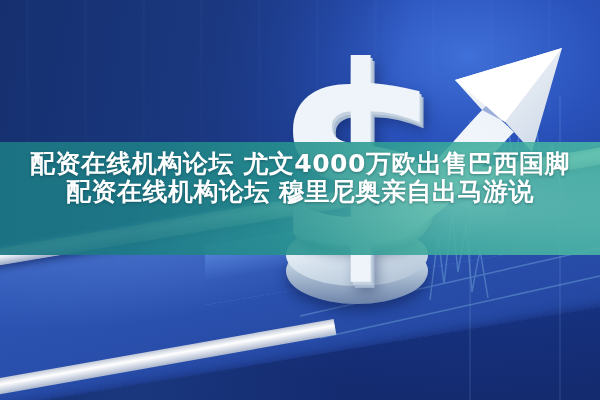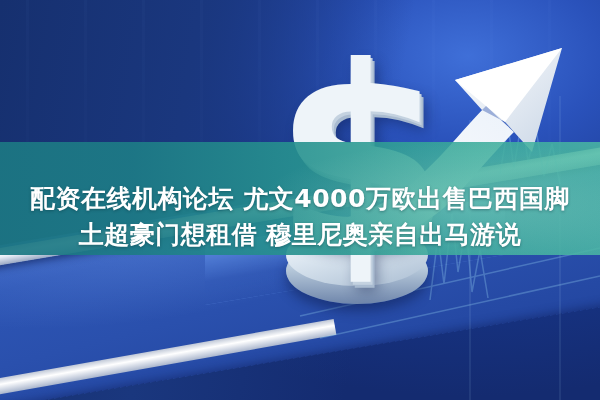--- a/index.html
+++ b/index.html
@@ -151,26 +151,25 @@
         rgba(74,184,163,.86) 100%);
   }
   .band-inner-glow {
     position: absolute;
     left: 0; top: 142px; width: 600px; height: 113px;
     background: radial-gradient(ellipse 300px 90px at 78% 55%, rgba(190,235,220,.26), rgba(190,235,220,0) 70%);
   }
 
   .headline {
     position: absolute;
-    left: 0; top: 135px; width: 600px; height: 113px;
+    left: 0; top: 150px; width: 600px; height: 113px;
     display: flex;
     flex-direction: column;
     align-items: center;
-    justify-content: flex-end;
-    gap: 8px;
+    justify-content: flex-start;
   }
   .headline-line {
     color: #ffffff;
     font-weight: 700;
     font-size: 25px;
     letter-spacing: .5px;
     line-height: 1.1;
     white-space: nowrap;
     text-shadow: 0 1px 3px rgba(10,50,60,.45);
   }
@@ -246,16 +245,16 @@
     <path d="M155,70 L262,38 L205,112 Z" fill="#ffffff"></path>
 
     <path d="M186,96 L214,122 L205,112 L182,100 Z" fill="#5f7cc2" opacity="0.55"></path>
   </svg>
 
   <div class="band"></div>
   <div class="band-inner-glow"></div>
 
   <div class="headline">
     <div class="headline-line">配资在线机构论坛 尤文4000万欧出售巴西国脚</div>
-    <div class="headline-line">土超豪门想租借 穆里尼奥亲自出马游说</div>
+    <div class="headline-line">配资在线机构论坛 穆里尼奥亲自出马游说</div>
   </div>
 
 </div>
 
 </body></html>

